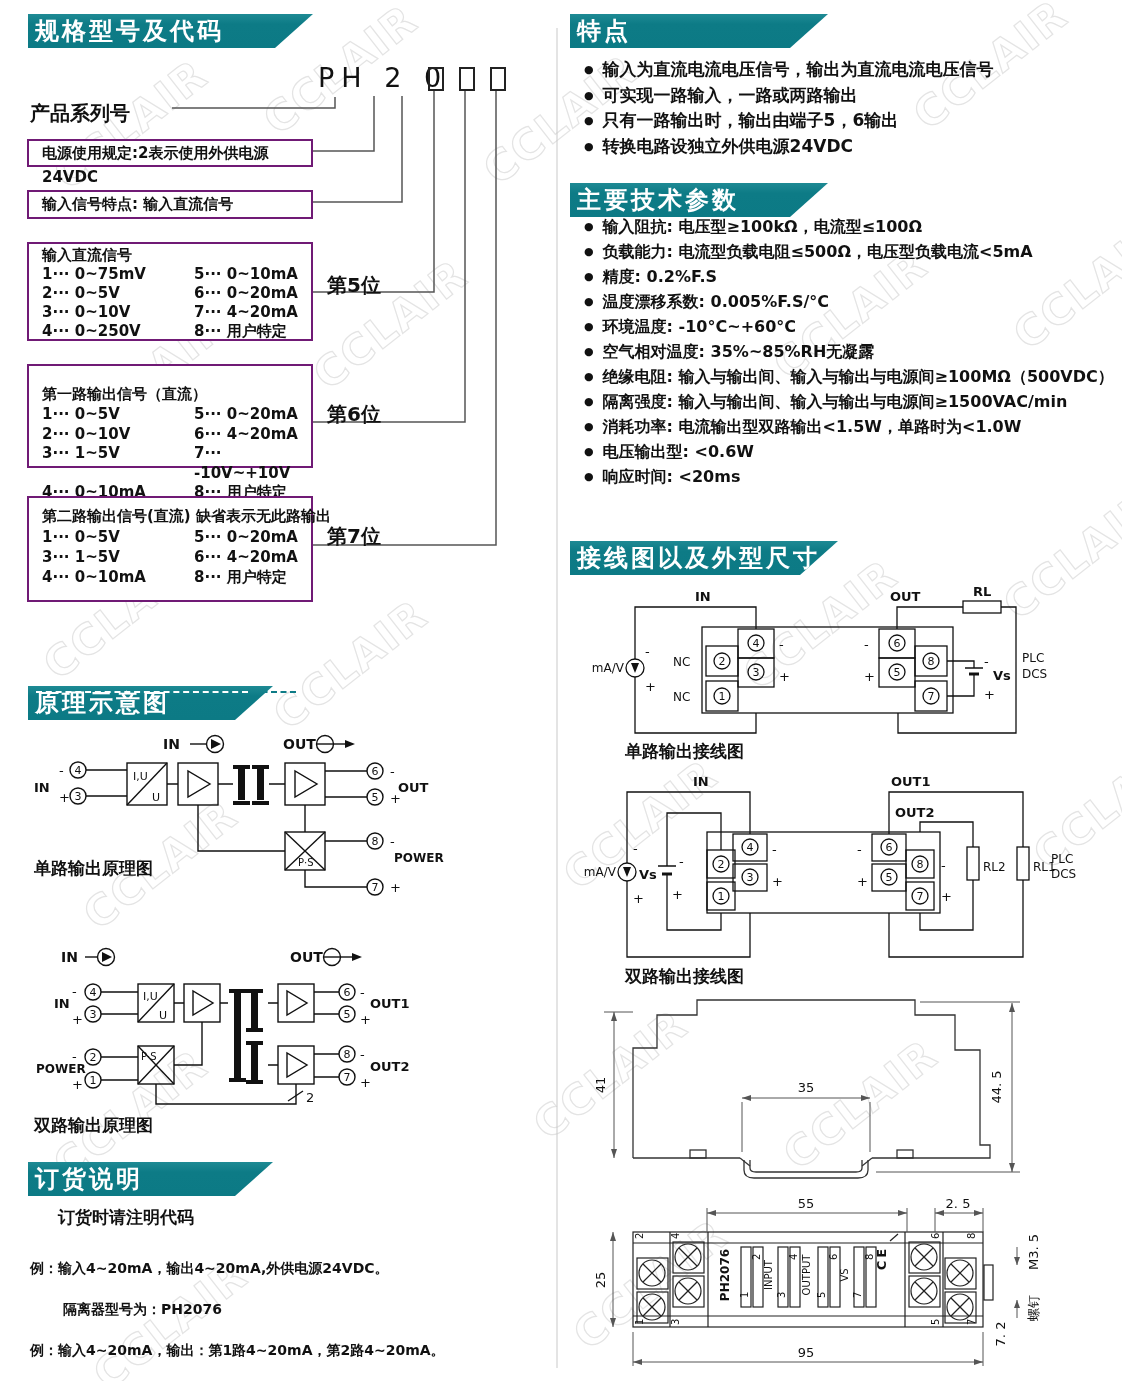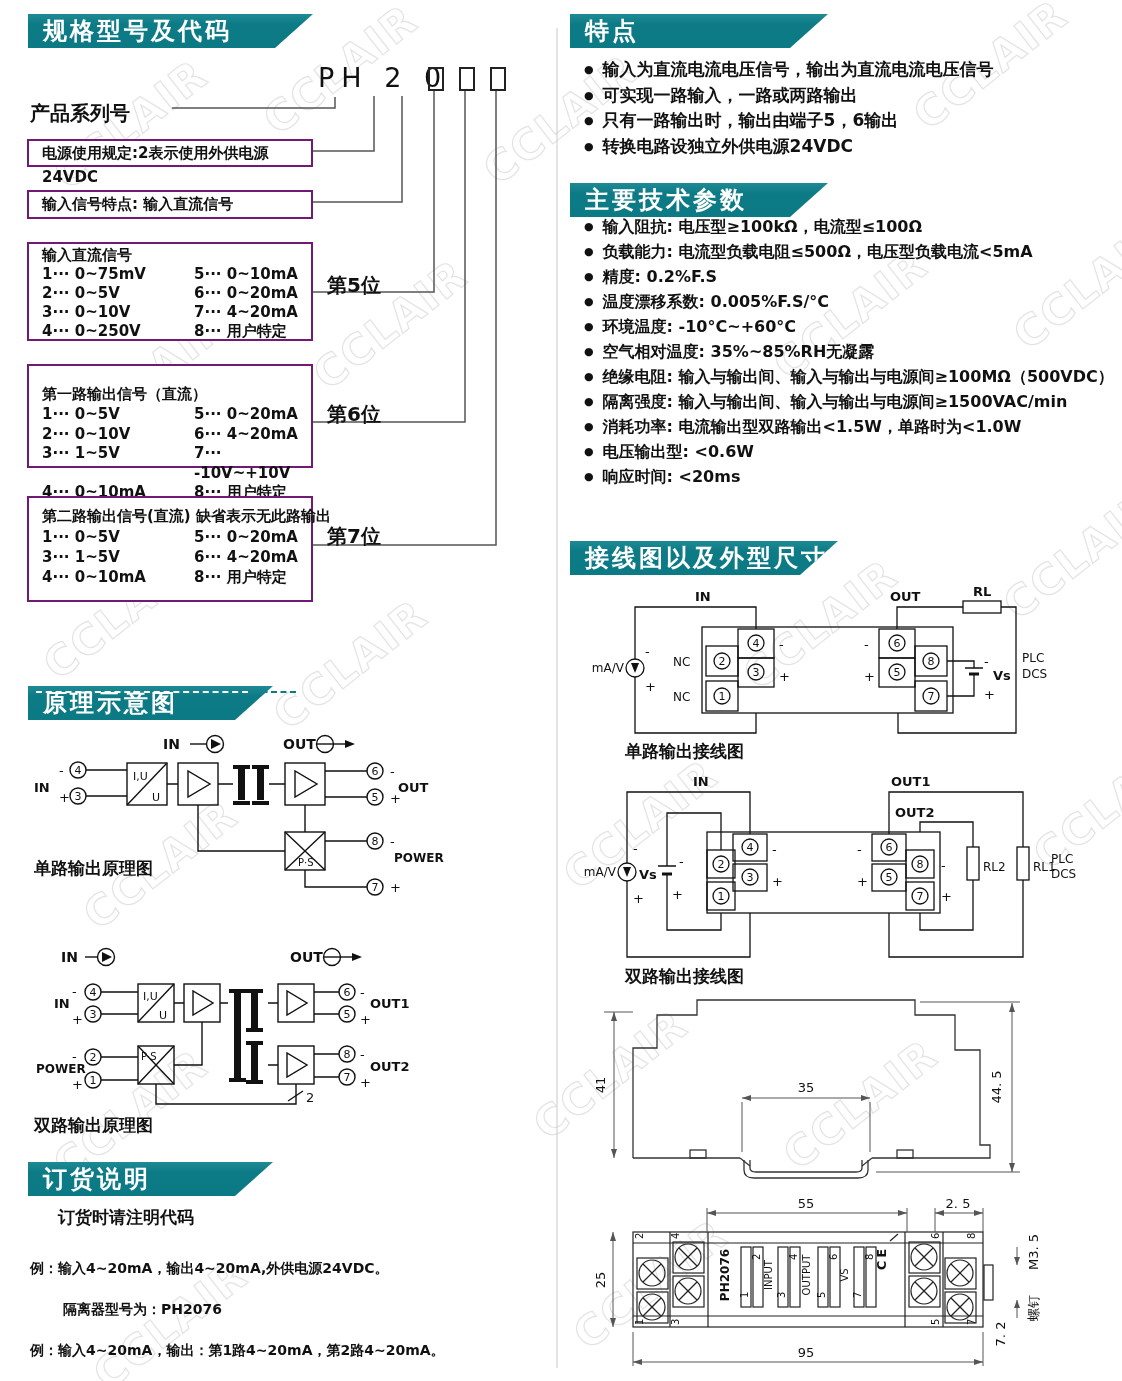--- a/index.html
+++ b/index.html
@@ -2,21 +2,21 @@
 <html><head>
 <meta charset="utf-8">
 <style>
   html,body{margin:0;padding:0;background:#fff;}
   body{width:1122px;height:1381px;position:relative;overflow:hidden;
        font-family:"DejaVu Sans","Liberation Sans",sans-serif;color:#111;}
   .wm{position:absolute;font-size:42px;font-weight:700;letter-spacing:2px;
       color:transparent;-webkit-text-stroke:1.2px #e4e4e4;
       transform:rotate(-38deg);pointer-events:none;user-select:none;z-index:0;}
   .hdr{position:absolute;height:34px;line-height:34px;color:#fff;font-size:24px;
-       font-weight:700;letter-spacing:3px;padding-left:15px;box-sizing:border-box;
+       font-weight:700;letter-spacing:3px;padding-left:7px;box-sizing:border-box;
        background:linear-gradient(180deg,#1e8a94 0%,#0d7b86 30%,#0c7a85 100%);
        clip-path:polygon(0 0,100% 0,calc(100% - 38px) 100%,0 100%);z-index:3;}
   .lbl{position:absolute;font-size:20px;font-weight:700;z-index:2;}
   .model{position:absolute;left:318px;top:62px;font-size:27px;font-weight:400;
          letter-spacing:7px;z-index:2;}
   .mbox{position:absolute;top:67px;width:12px;height:20px;border:2px solid #222;z-index:2;}
   .sbox{position:absolute;left:27px;width:282px;border:2px solid #701a75;background:#fff;
         font-weight:600;font-size:15px;box-sizing:content-box;z-index:2;}
   .sbox .bt{padding-left:13px;}
   .grid{display:grid;grid-template-columns:152px auto;padding-left:13px;}

